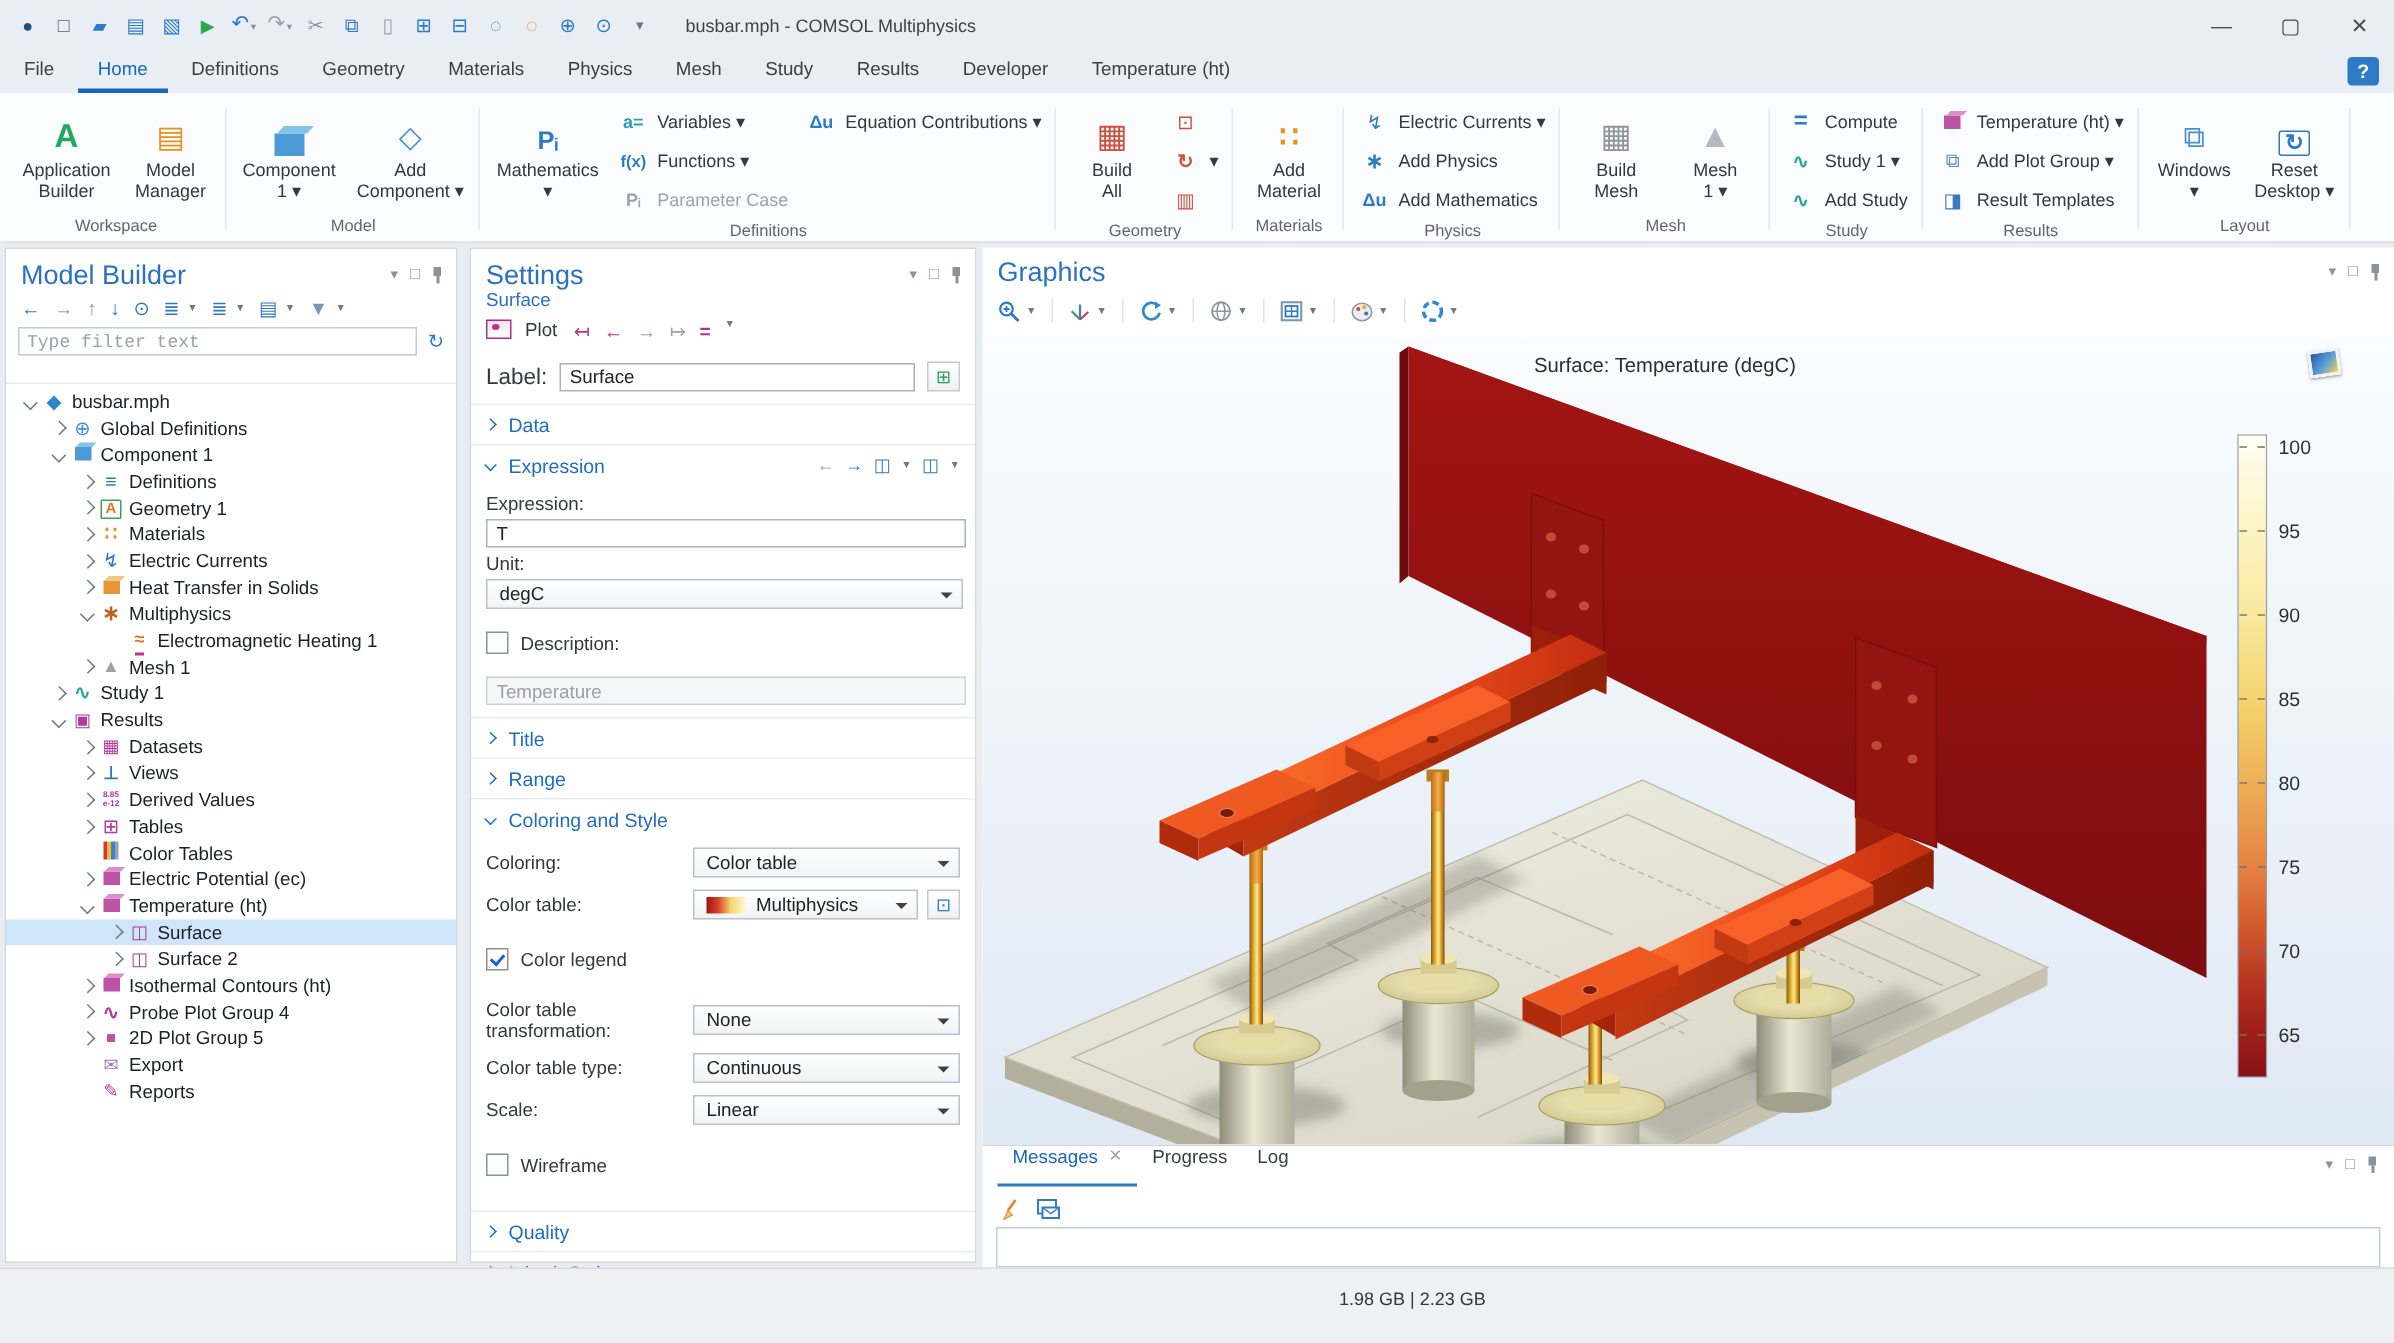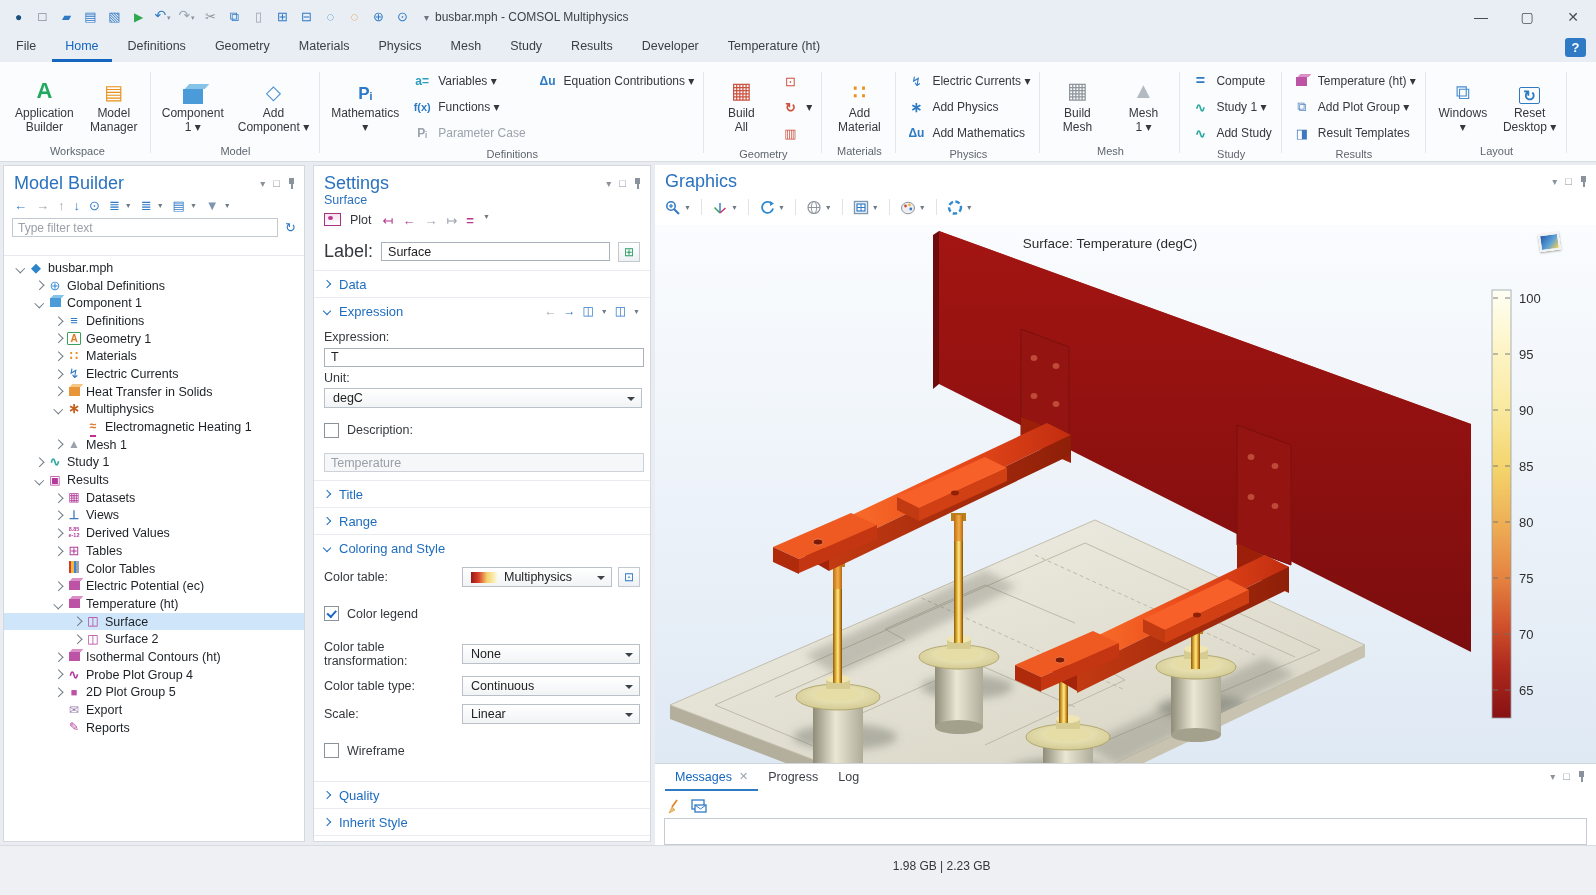--- a/index.html
+++ b/index.html
@@ -4,21 +4,21 @@
 <style>
   html,body{margin:0;padding:0}
   body{width:1596px;height:895px;overflow:hidden;font-family:"Liberation Sans",sans-serif;background:#e9edf2;-webkit-font-smoothing:antialiased}
   #app{position:relative;width:1596px;height:895px;background:#e9edf2}
 
   
   .titlebar{position:absolute;top:0;left:0;right:0;height:33px;background:#e9eef4;display:flex;align-items:center}
   .qat{display:flex;align-items:center;gap:7px;padding-left:10px}
   .qicon{min-width:17px;text-align:center;font-size:14px;line-height:18px;cursor:default}
   .qicon .caret{font-size:7px;color:#8a939d;margin-left:1px}
-  .tb-title{font-size:12px;color:#3f4348}
+  .tb-title{margin-left:22px;font-size:12px;color:#3f4348}
   .wincontrols{margin-left:auto;display:flex}
   .wc{width:46px;height:33px;display:flex;align-items:center;justify-content:center;color:#4a4e53;font-size:14px}
 
   
   .menubar{position:absolute;top:33px;left:0;right:0;height:29px;background:#e9eef4;display:flex;align-items:stretch;border-bottom:1px solid #dee3ea}
   .mtab{padding:0 13px;display:flex;align-items:center;font-size:12.5px;color:#3b3f45;border-bottom:3px solid transparent;margin-left:3px}
   .mtab.active{color:#1566c0;border-bottom-color:#1566c0}
   .help-btn{margin-left:auto;align-self:center;margin-right:10px;width:21px;height:19px;background:#2f7ac5;color:#fff;border-radius:3px;font-size:13px;display:flex;align-items:center;justify-content:center;font-weight:bold}
 
   
@@ -59,21 +59,21 @@
   .pinic{display:inline-block;width:8px;height:11px;position:relative}
   .pinic::before{content:'';position:absolute;left:1px;top:0;width:5px;height:6px;background:#8a939d}
   .pinic::after{content:'';position:absolute;left:3px;top:6px;width:1.5px;height:5px;background:#8a939d}
 
   
   #mb{left:3px;top:165px;width:302px;height:677px}
   .mb-toolbar{display:flex;align-items:center;gap:9px;padding:5px 10px 4px;font-size:13px}
   .mb-toolbar .ti13{font-size:13px}
   .mb-toolbar .caret{font-size:7px;color:#6f7a85;margin-left:-4px}
   .filter-row{display:flex;align-items:center;gap:7px;padding:1px 8px 6px}
-  .filter-input{flex:1;height:17px;border:1px solid #c3c9d0;font-size:12px;color:#444;padding:0 5px;font-family:Liberation Sans, sans-serif}
+  .filter-input{flex:1;height:17px;border:1px solid #c3c9d0;font-size:12px;color:#444;padding:0 5px;font-family:Liberation Mono, monospace}
   .filter-input::placeholder{color:#9aa0a8}
   .tree{position:absolute;top:89px;bottom:0;left:0;right:0;border-top:1px solid #e6e9ed;padding-top:3px;overflow:hidden}
   .trow{display:flex;align-items:center;height:17.7px;font-size:12.5px;color:#1d2125;white-space:nowrap}
   .trow.selected{background:#cfe6fa}
   .texp{width:13px;display:flex;justify-content:center;flex:none}
   .ticon{width:18px;text-align:center;flex:none;margin-right:3px;line-height:17px}
   .chev{display:inline-block;width:5.5px;height:5.5px;border-right:1.4px solid #707a85;border-bottom:1.4px solid #707a85}
   .chev.col{transform:rotate(-45deg)}
   .chev.exp{transform:rotate(45deg)}
 
@@ -82,21 +82,21 @@
   .sp-sub{padding:0 10px;font-size:12.5px;color:#2a72c0}
   .sp-toolbar{display:flex;gap:9px;padding:6px 10px 5px;font-size:13px}
   .plot-ic{width:15px;height:11px;border:1px solid #a8307f;background:linear-gradient(#f3e2ef,#fff);display:inline-block;position:relative}
   .plot-ic::after{content:'';position:absolute;left:3px;top:2px;width:5px;height:4px;background:#c2308e;border-radius:50%}
   .sp-toolbar .lbl{font-size:12.5px;color:#34383d;margin-right:2px}
   .arr-m{color:#b5368e;font-size:13px}
   .arr-g{color:#9aa3ad;font-size:13px}
   .eq-m{color:#b5368e;font-weight:bold;font-size:13px}
   .caret{font-size:7px;color:#6f7a85}
   .label-row{display:flex;align-items:center;gap:8px;padding:8px 10px 8px 10px}
-  .label-row .cap{font-size:18px;color:#34383d}
+  .label-row .cap{font-size:15px;color:#34383d}
   .ti{height:17px;border:1px solid #a9b1ba;background:#fff;font-size:12.5px;color:#222;padding:0 6px;font-family:"Liberation Sans",sans-serif}
   .ti.dis{background:#f6f7f9;color:#9aa0a8;border-color:#ccd2d8}
   .sect{height:26px;display:flex;align-items:center;gap:9px;padding:0 10px;border-top:1px solid #e8ebef;font-size:13px;color:#1f6dbf}
   .sect .chev{border-color:#1f6dbf;width:5px;height:5px}
   .sect .sright{margin-left:auto;display:flex;gap:7px;align-items:center;font-size:12px}
   .sbody{padding:2px 10px 8px}
   .fcap{font-size:12.5px;color:#34383d;padding:4px 0 3px}
   .frow{display:flex;align-items:center;padding:4px 0}
   .frow .fcapl{flex:1;font-size:12.5px;color:#34383d}
   .dd{position:relative;height:20px;border:1px solid #b9c0c8;background:linear-gradient(#ffffff,#f1f3f5);font-size:12.5px;color:#222;display:flex;align-items:center;padding:0 18px 0 8px;box-sizing:border-box}
@@ -112,21 +112,21 @@
   #gp{left:655px;top:165px;width:941px;height:598px;border:none;background:#fff}
   .g-toolbar{display:flex;align-items:center;gap:6px;padding:4px 10px 3px;height:24px}
   .g-toolbar .sep{width:1px;height:16px;background:#e0e4e9;margin:0 4px}
   .gt{display:flex;align-items:center;gap:3px}
   .canvas{position:absolute;left:0;top:60px;width:941px;height:538px;overflow:hidden}
   .mini-plot{position:absolute;right:36px;top:8px;width:17px;height:14px;background:linear-gradient(135deg,#2558a8,#5aa0d8 55%,#ffd24a);border:2px solid #f2f2f2;box-shadow:0 1px 2px rgba(0,0,0,.35);transform:rotate(-8deg)}
 
   
   #msg{left:655px;top:763px;width:941px;height:82px;border:none;background:#fff;border-top:1px solid #cfd5db}
   .msg-tabs{display:flex;align-items:stretch;height:27px;padding-left:10px;position:relative}
-  .msgtab{display:flex;align-items:center;gap:7px;padding:0 10px;font-size:12.5px;color:#3b3f45;border-bottom:2px solid transparent}
+  .msgtab{display:flex;align-items:flex-start;gap:7px;padding:0 10px;font-size:12.5px;color:#3b3f45;border-bottom:2px solid transparent}
   .msgtab.active{color:#1566c0;border-bottom-color:#2f7ac5}
   .msgtab .x{color:#9aa3ad;font-size:11px}
   .msg-tools{display:flex;gap:10px;align-items:center;padding:4px 0 0 12px;height:22px}
   .msgbox{position:absolute;left:9px;right:9px;top:54px;height:25px;border:1px solid #c6ccd3;background:#fff}
   .msg-ctl{position:absolute;right:10px;top:6px;display:flex;gap:8px;align-items:center;color:#8a939d;font-size:10px}
 
   
   .status{position:absolute;left:0;right:0;top:845px;height:50px;background:#eef0f3;border-top:1px solid #d8dce1}
   .status .mem{position:absolute;left:59%;transform:translateX(-50%);top:13px;font-size:12px;color:#33373c}
 </style>
@@ -662,20 +662,26 @@
     <div class="sect">
       <span class="chev col"></span>
       <span>Range</span>
     </div>
 
     <div class="sect">
       <span class="chev exp"></span>
       <span>Coloring and Style</span>
     </div>
     <div class="sbody">
+      <div class="frow">
+        <span class="fcapl">Coloring:</span>
+        <div class="dd w178">
+            <span>Color table</span>
+          </div>
+      </div>
       <div class="frow">
         <span class="fcapl">Color table:</span>
         <div class="dd" style="width:150px">
           <span class="swatch"></span>
           <span>Multiphysics</span>
         </div>
         <span class="icbtn" style="margin-left:6px;color:#2f7ac5">⊡</span>
       </div>
       <div class="cbrow">
         <span class="cb checked"></span>

